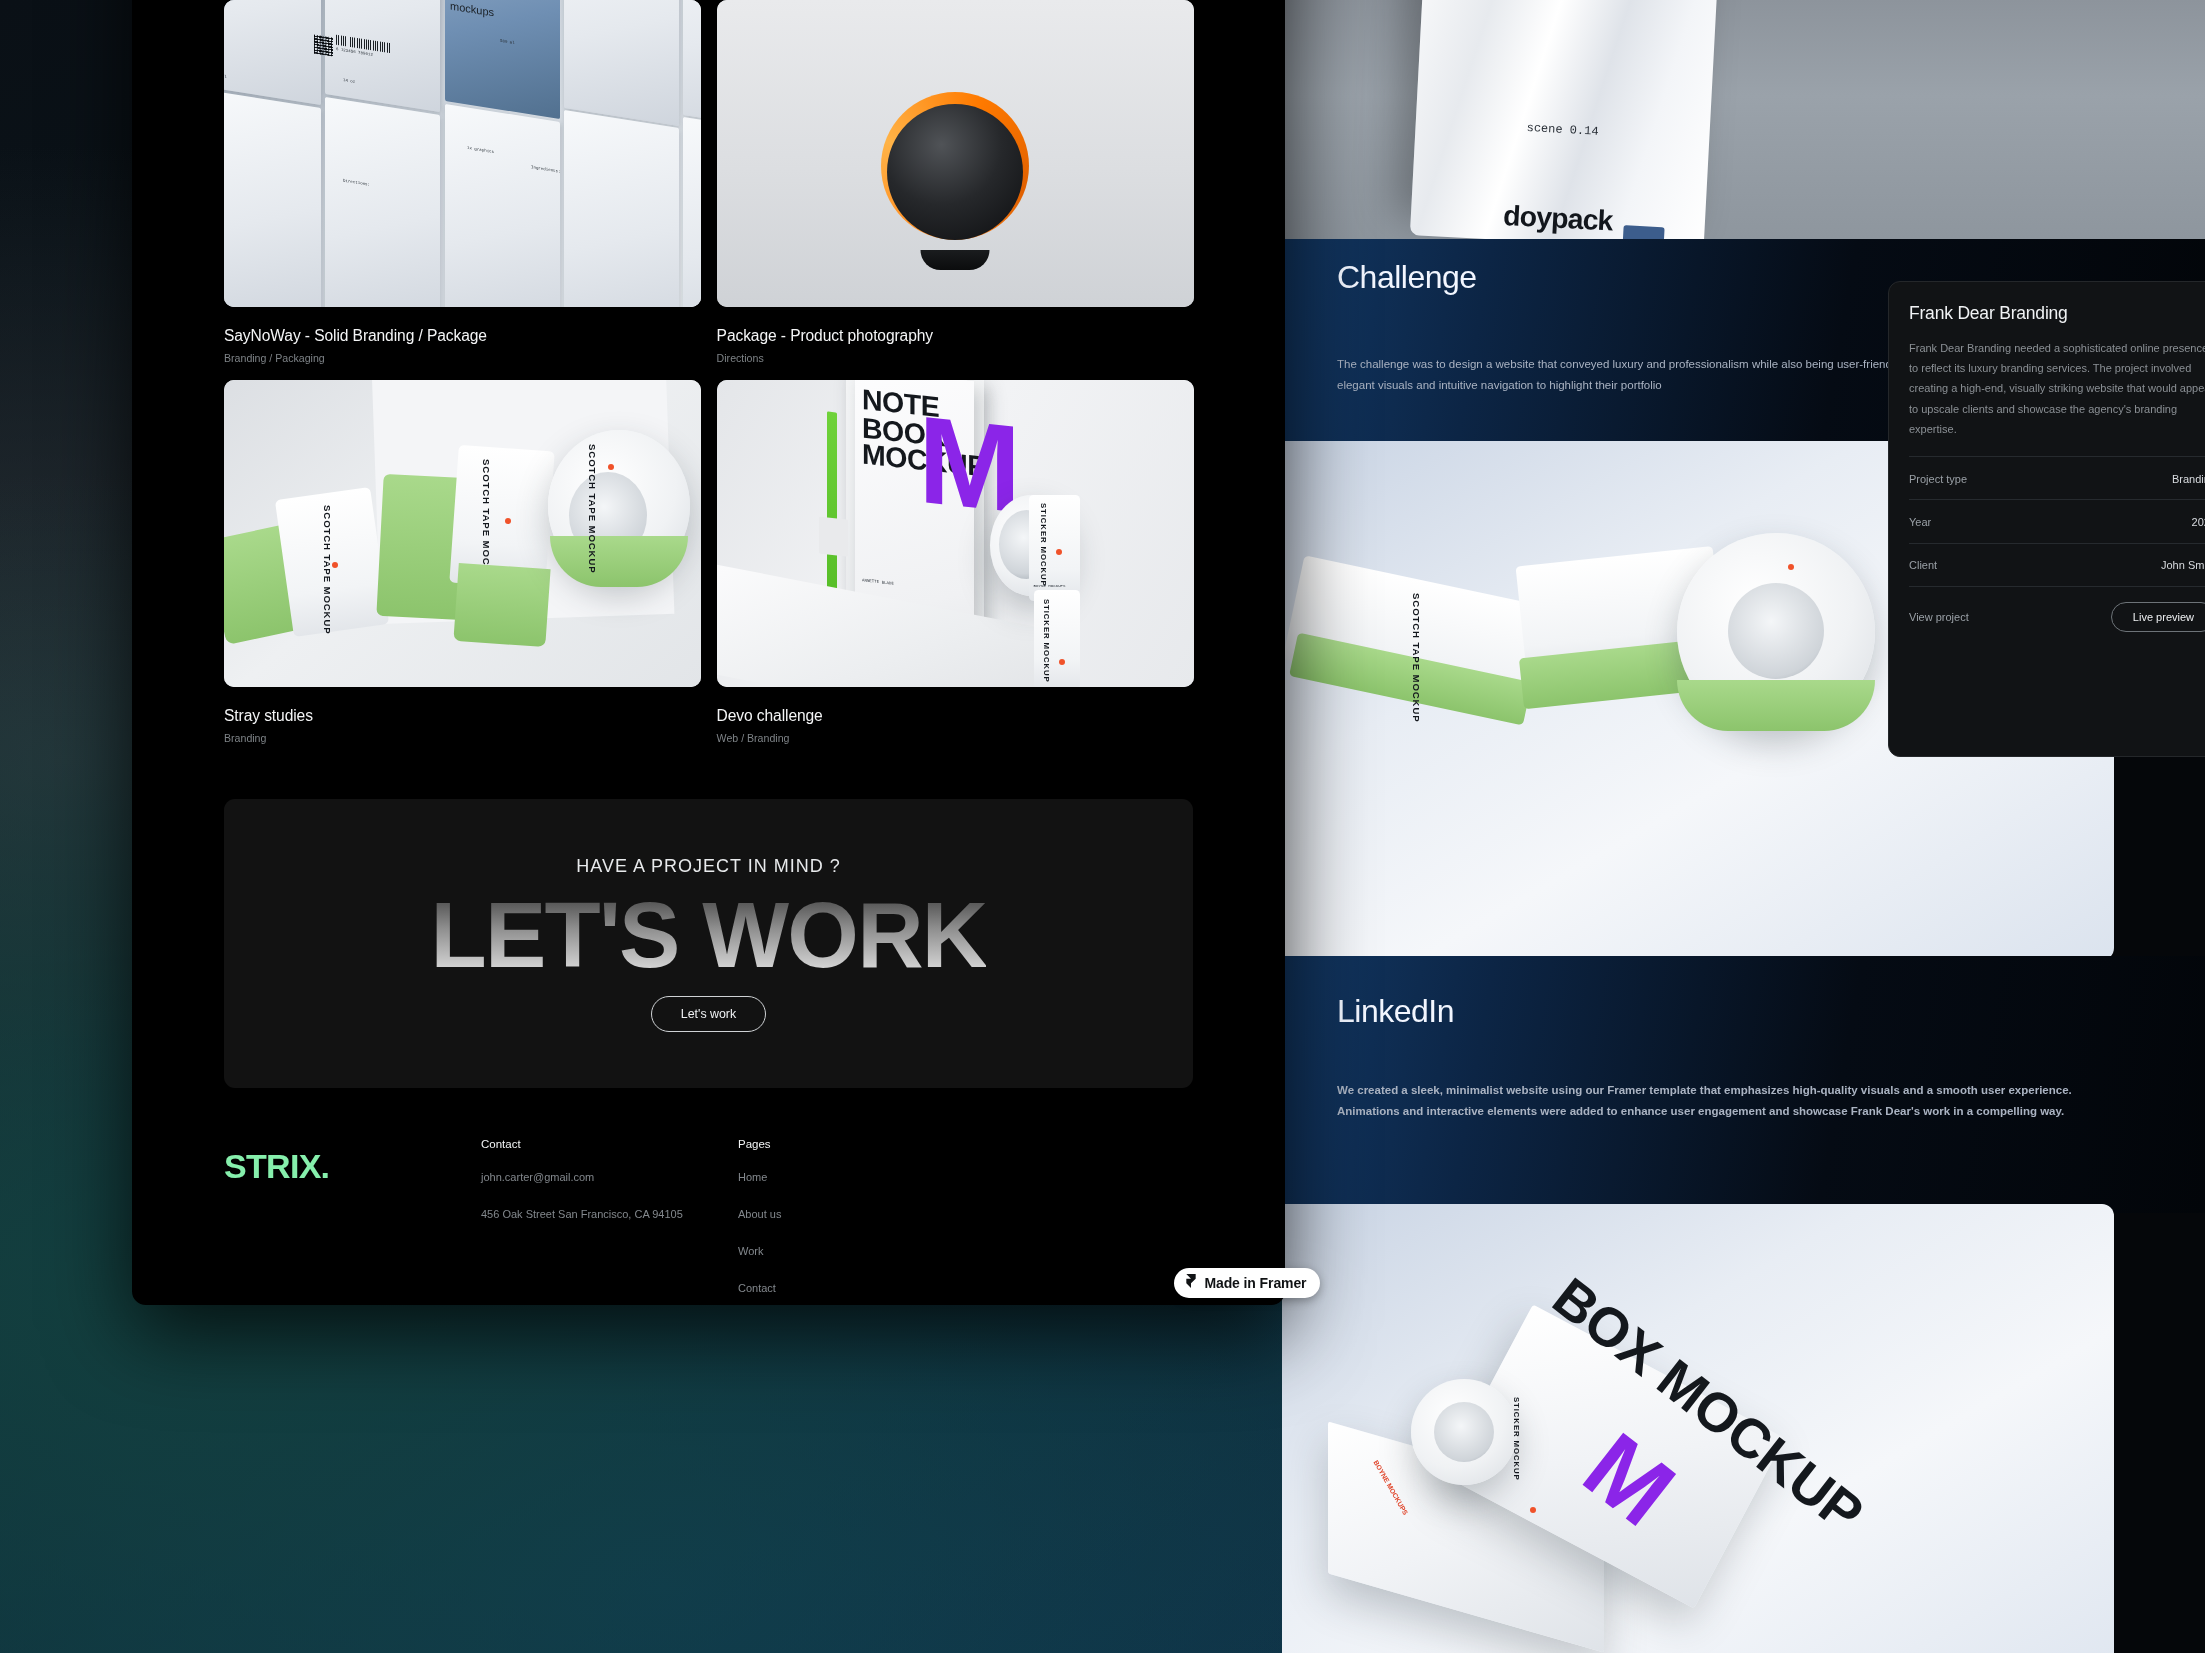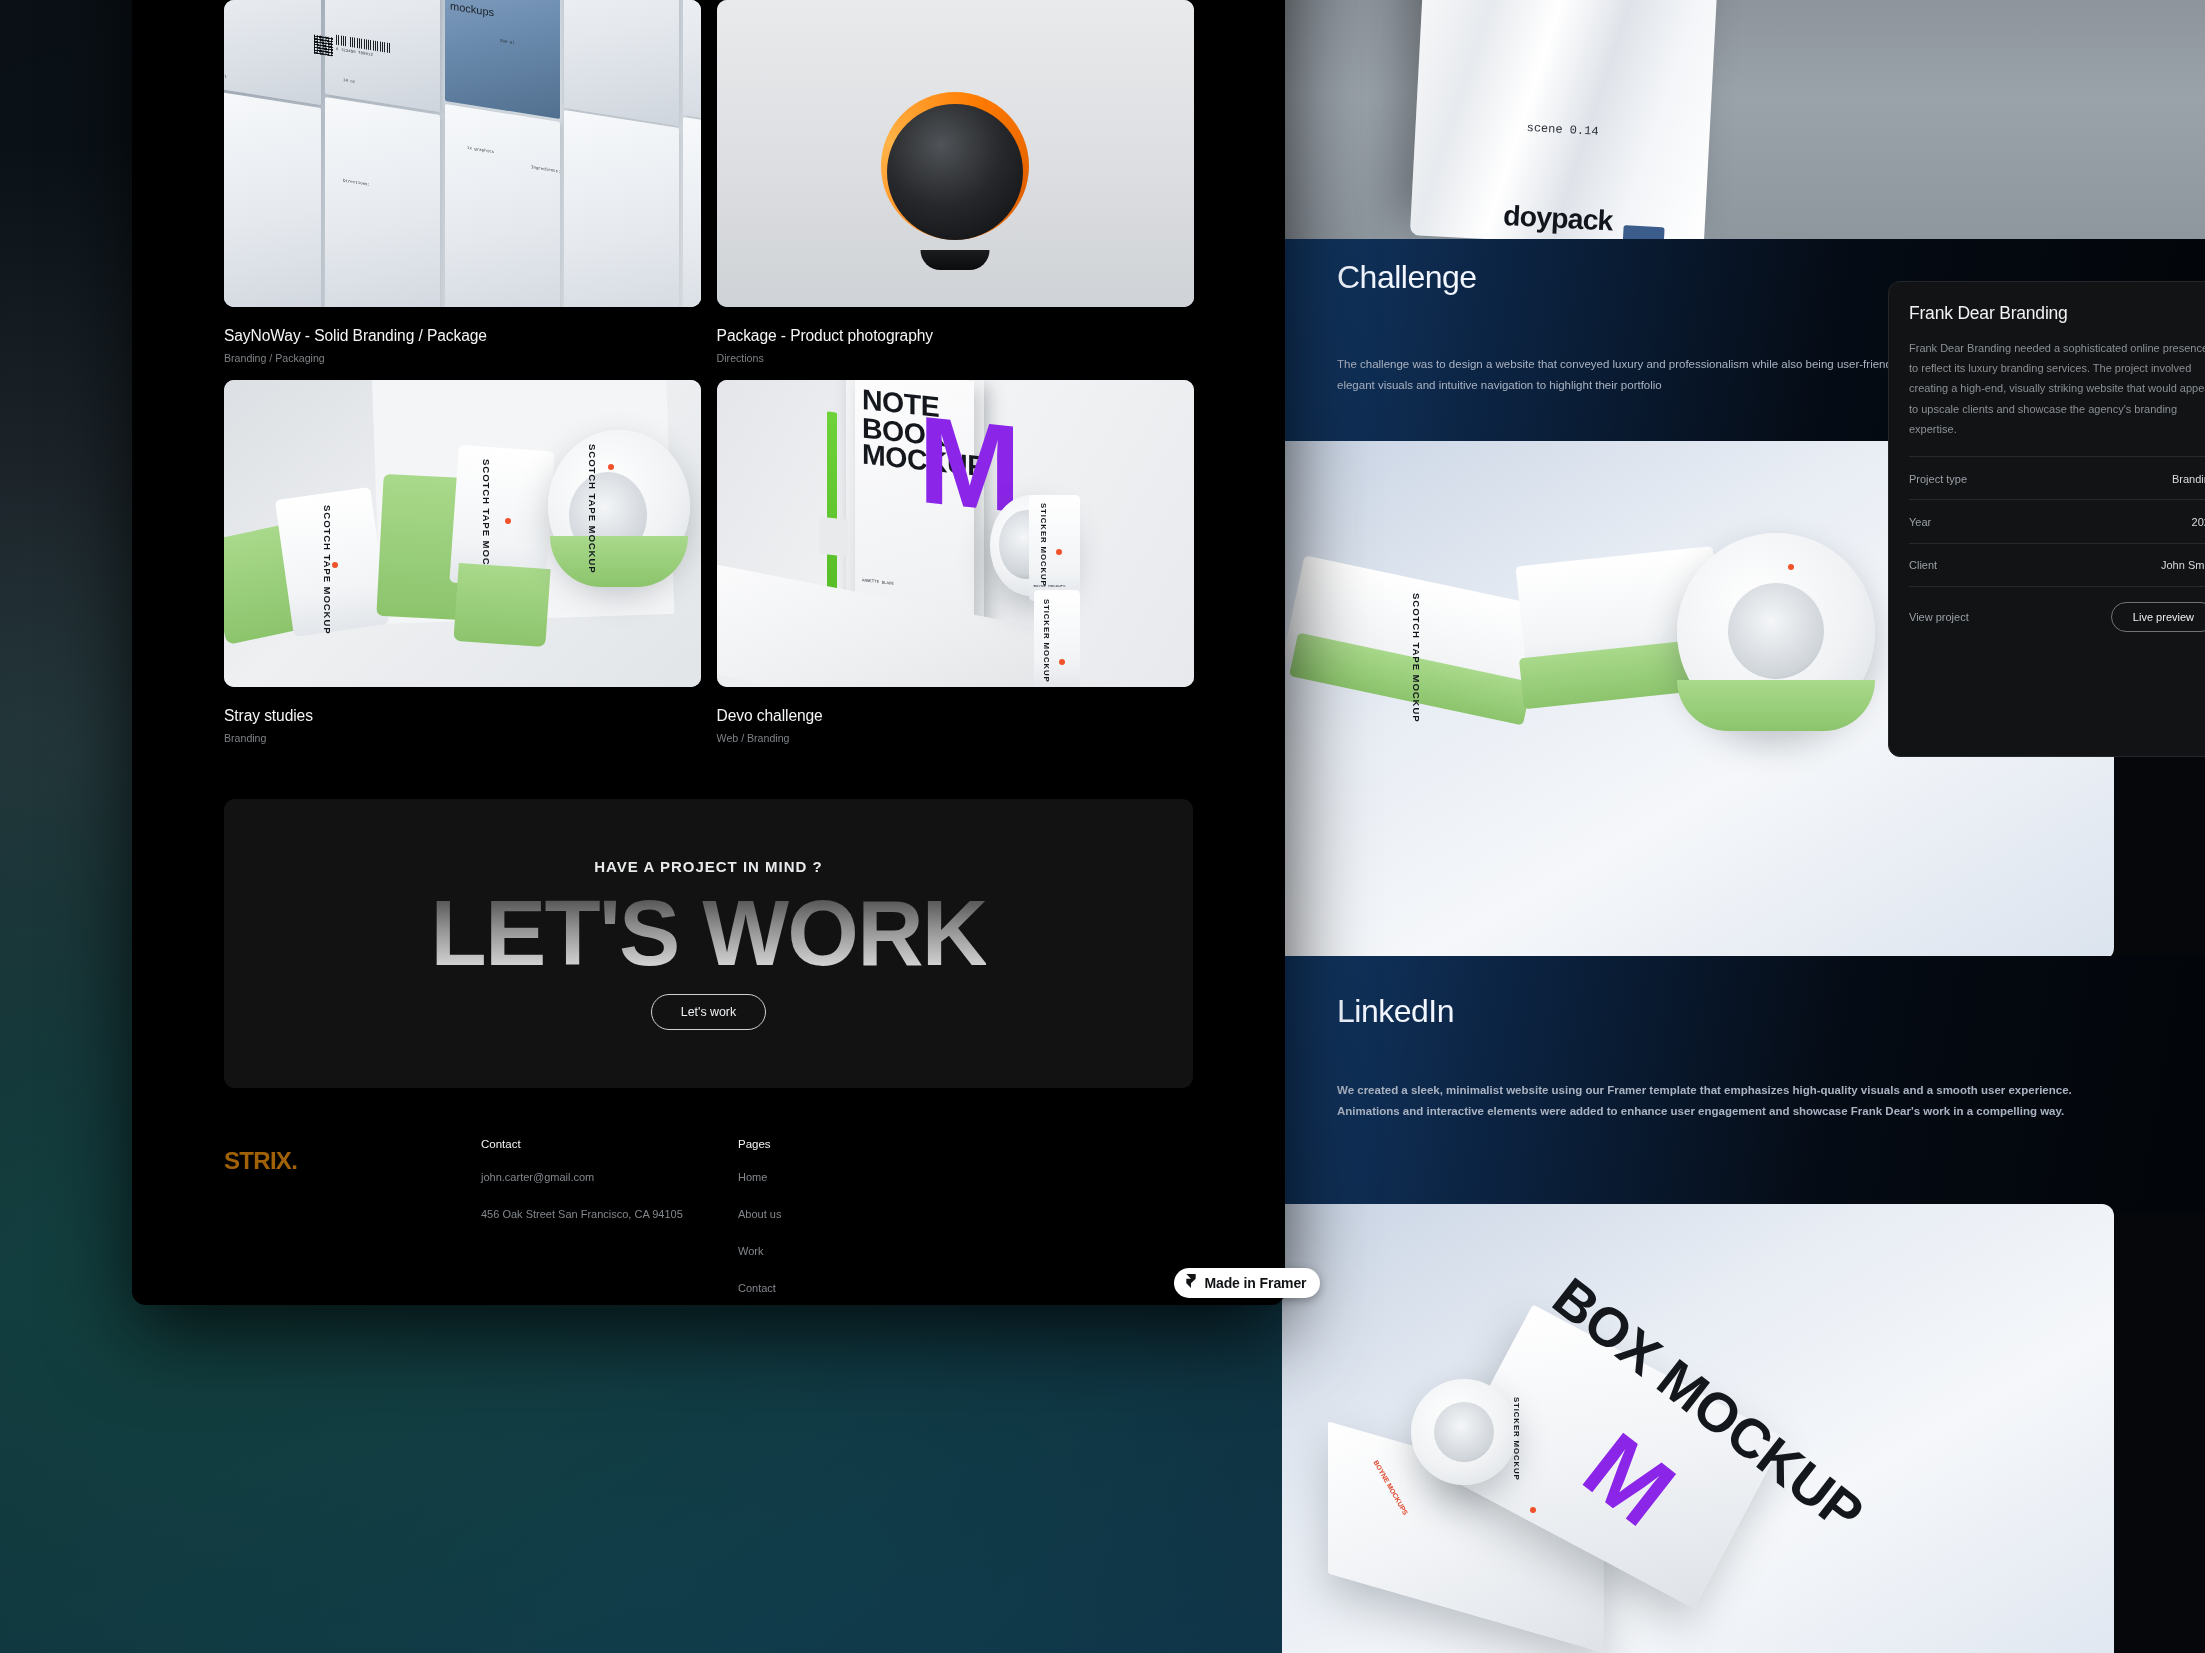--- a/index.html
+++ b/index.html
@@ -133,31 +133,31 @@
       box-shadow:5.5px 8.3px 18.4px rgba(40,48,56,.22); }
   .nb-word { position:absolute; font-size:28.5px; font-weight:700; color:#14181d; line-height:.95; letter-spacing:-0.5px; }
   .nb-M { position:absolute; font-size:124px; font-weight:700; color:#8b25e8; line-height:.72; letter-spacing:-4.6px; }
   .nb-pen { position:absolute; width:10px; background:linear-gradient(180deg,#6fd23a,#53bb25); border-radius:1.4px; }
   .nb-band { position:absolute; background:#e9eaec; border-radius:1.4px; }
   .nb-plinth { position:absolute; background:linear-gradient(150deg,#fbfbfc 0%,#eceef0 55%,#dfe1e4 100%); }
 
   
   .cta { margin-top:55px; width:969px; height:289px; background:#121212;
       border-radius:11px; display:flex; flex-direction:column; align-items:center; justify-content:center; }
-  .cta-kicker { font-size:15px; letter-spacing:1px; color:#e8eaec; font-weight:700; }
+  .cta-kicker { font-size:18px; letter-spacing:1px; color:#e8eaec; font-weight:400; }
   .cta-big { margin-top:12px; font-size:92px; font-weight:700; letter-spacing:-1.8px; line-height:1;
       background:linear-gradient(180deg,#3c3c3c 0%,#8d8d8d 42%,#e9e9e9 100%);
       -webkit-background-clip:text; background-clip:text; color:transparent; }
   .cta-btn { margin-top:15.6px; border:0.5px solid #cfd2d5; border-radius:459px; padding:10px 28.5px;
       font-size:12.4px; color:#f0f2f4; }
 
   
   .footer { margin-top:50px; border-top:0; padding-bottom:9.2px; }
   .foot-cols { display:flex; }
-  .brand { width:257px; font-size:24px; font-weight:800; letter-spacing:-0.7px; color:#a16207; padding-top:8.3px;}
+  .brand { width:257px; font-size:34px; font-weight:800; letter-spacing:-0.7px; color:#86efac; padding-top:8.3px;}
   .fcol { width:257px; }
   .fcol h4 { font-size:11.5px; font-weight:400; color:#f2f4f5; margin-bottom:21px; }
   .fcol a { display:block; font-size:11px; color:#83888d; margin-bottom:25px; text-decoration:none; }
 
   
   #framer-badge {
     position:absolute; left:1174px; top:1268px; z-index:9;
     display:flex; align-items:center; gap:7.4px;
     background:#fff; border-radius:459px; padding:6.4px 13.8px 6.4px 11px;
     box-shadow:0 2.8px 10px rgba(0,0,0,.3);

